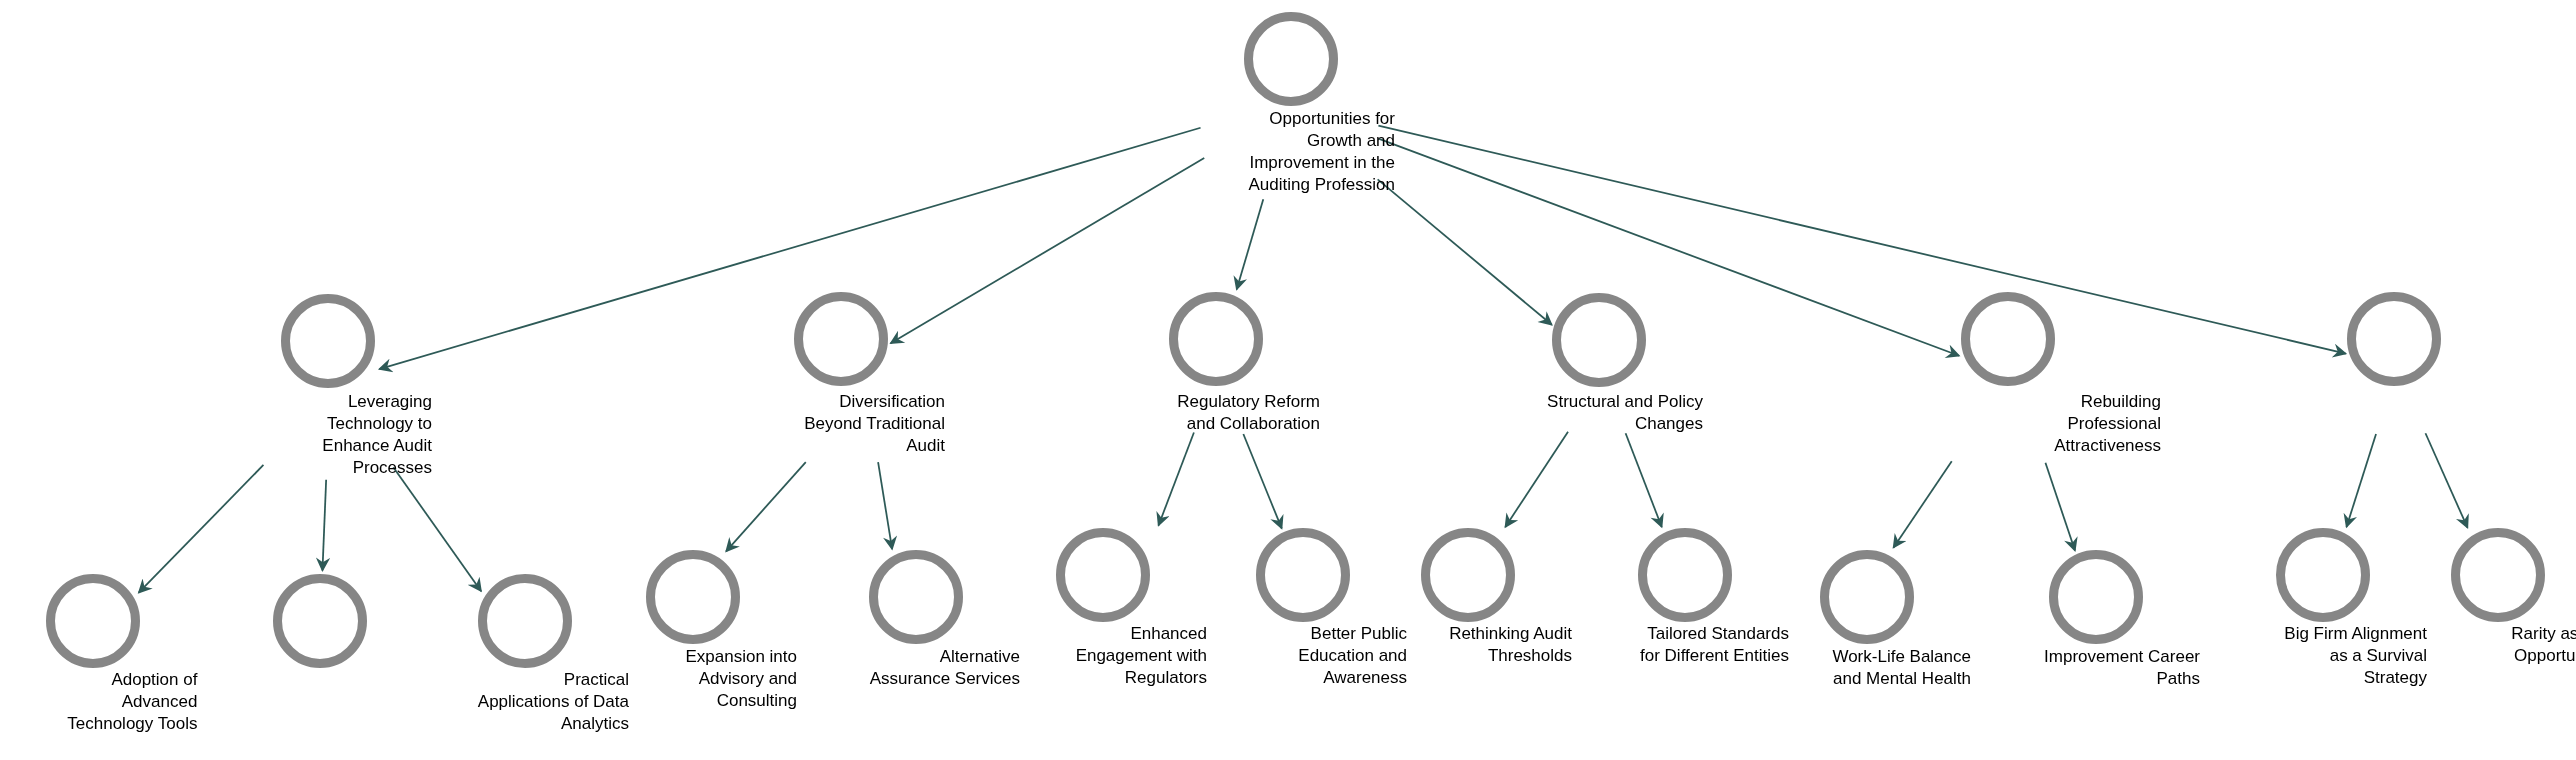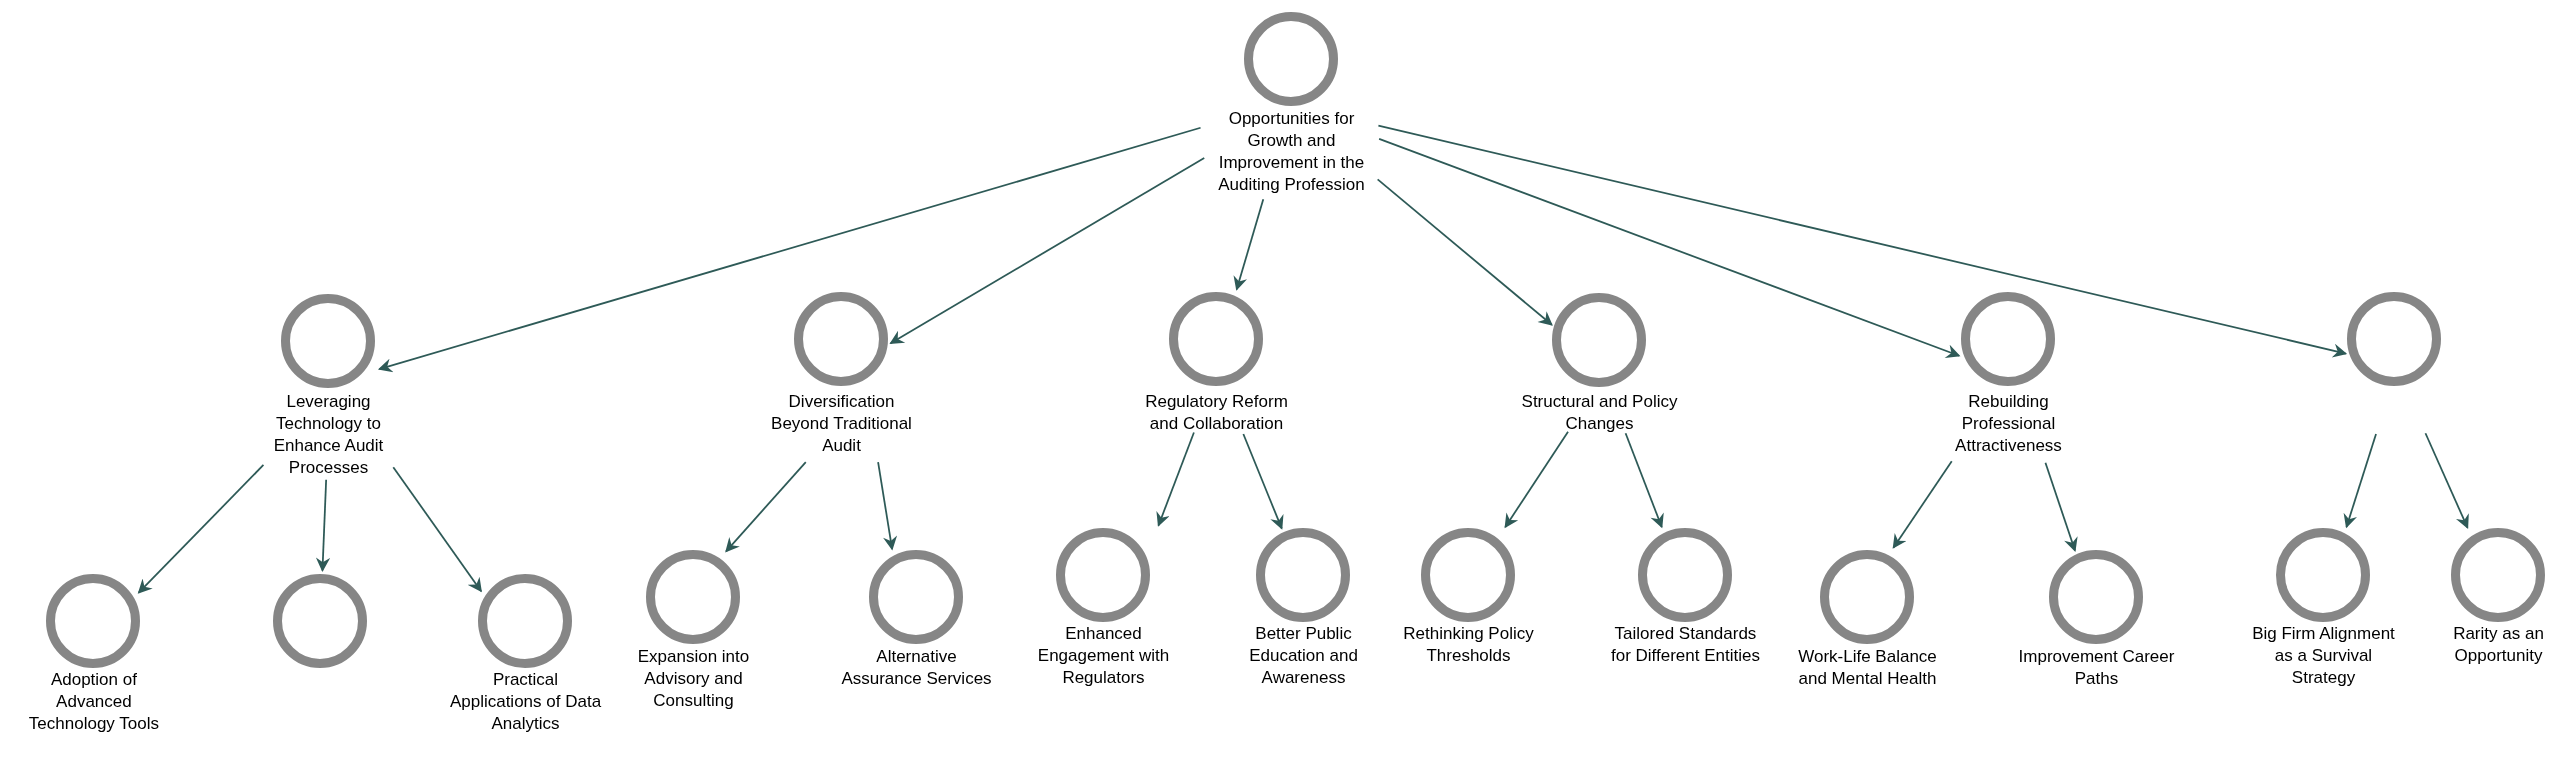--- a/index.html
+++ b/index.html
@@ -28,21 +28,21 @@
     height: 94px;
     box-sizing: border-box;
     border: 9.6px solid #868686;
     border-radius: 50%;
     background: #ffffff;
     cursor: pointer;
   }
   .lbl {
     position: absolute;
     width: 207px;
-    text-align: center;
+    text-align: right;
     white-space: pre-line;
     font-size: 17px;
     line-height: 22px;
     color: #000000;
     cursor: pointer;
   }
   .edge {
     stroke: #2e5a57;
     stroke-width: 2.4;
     fill: none;
@@ -105,21 +105,21 @@
 
   <div class="ring" style="left:1169px;top:292px"></div>
   <div class="lbl" style="left:1113px;top:391px">Regulatory Reform
 and Collaboration</div>
 
   <div class="ring" style="left:1552px;top:293px"></div>
   <div class="lbl" style="left:1496px;top:391px">Structural and Policy
 Changes</div>
 
   <div class="ring" style="left:1961px;top:292px"></div>
-  <div class="lbl" style="left:1905px;top:391px">Rebuilding
+  <div class="lbl" style="left:1954px;top:391px">Rebuilding
 Professional
 Attractiveness</div>
 
   <div class="ring" style="left:2347px;top:292px"></div>
 
   <div class="ring" style="left:46px;top:574px"></div>
   <div class="lbl" style="left:-9.6px;top:669px">Adoption of
 Advanced
 Technology Tools</div>
 
@@ -143,21 +143,21 @@
   <div class="lbl" style="left:1000px;top:623px">Enhanced
 Engagement with
 Regulators</div>
 
   <div class="ring" style="left:1256px;top:528px"></div>
   <div class="lbl" style="left:1200px;top:623px">Better Public
 Education and
 Awareness</div>
 
   <div class="ring" style="left:1421px;top:528px"></div>
-  <div class="lbl" style="left:1365px;top:623px">Rethinking Policy
+  <div class="lbl" style="left:1365px;top:623px">Rethinking Audit
 Thresholds</div>
 
   <div class="ring" style="left:1638px;top:528px"></div>
   <div class="lbl" style="left:1582px;top:623px">Tailored Standards
 for Different Entities</div>
 
   <div class="ring" style="left:1820px;top:550px"></div>
   <div class="lbl" style="left:1764px;top:646px">Work-Life Balance
 and Mental Health</div>
 

